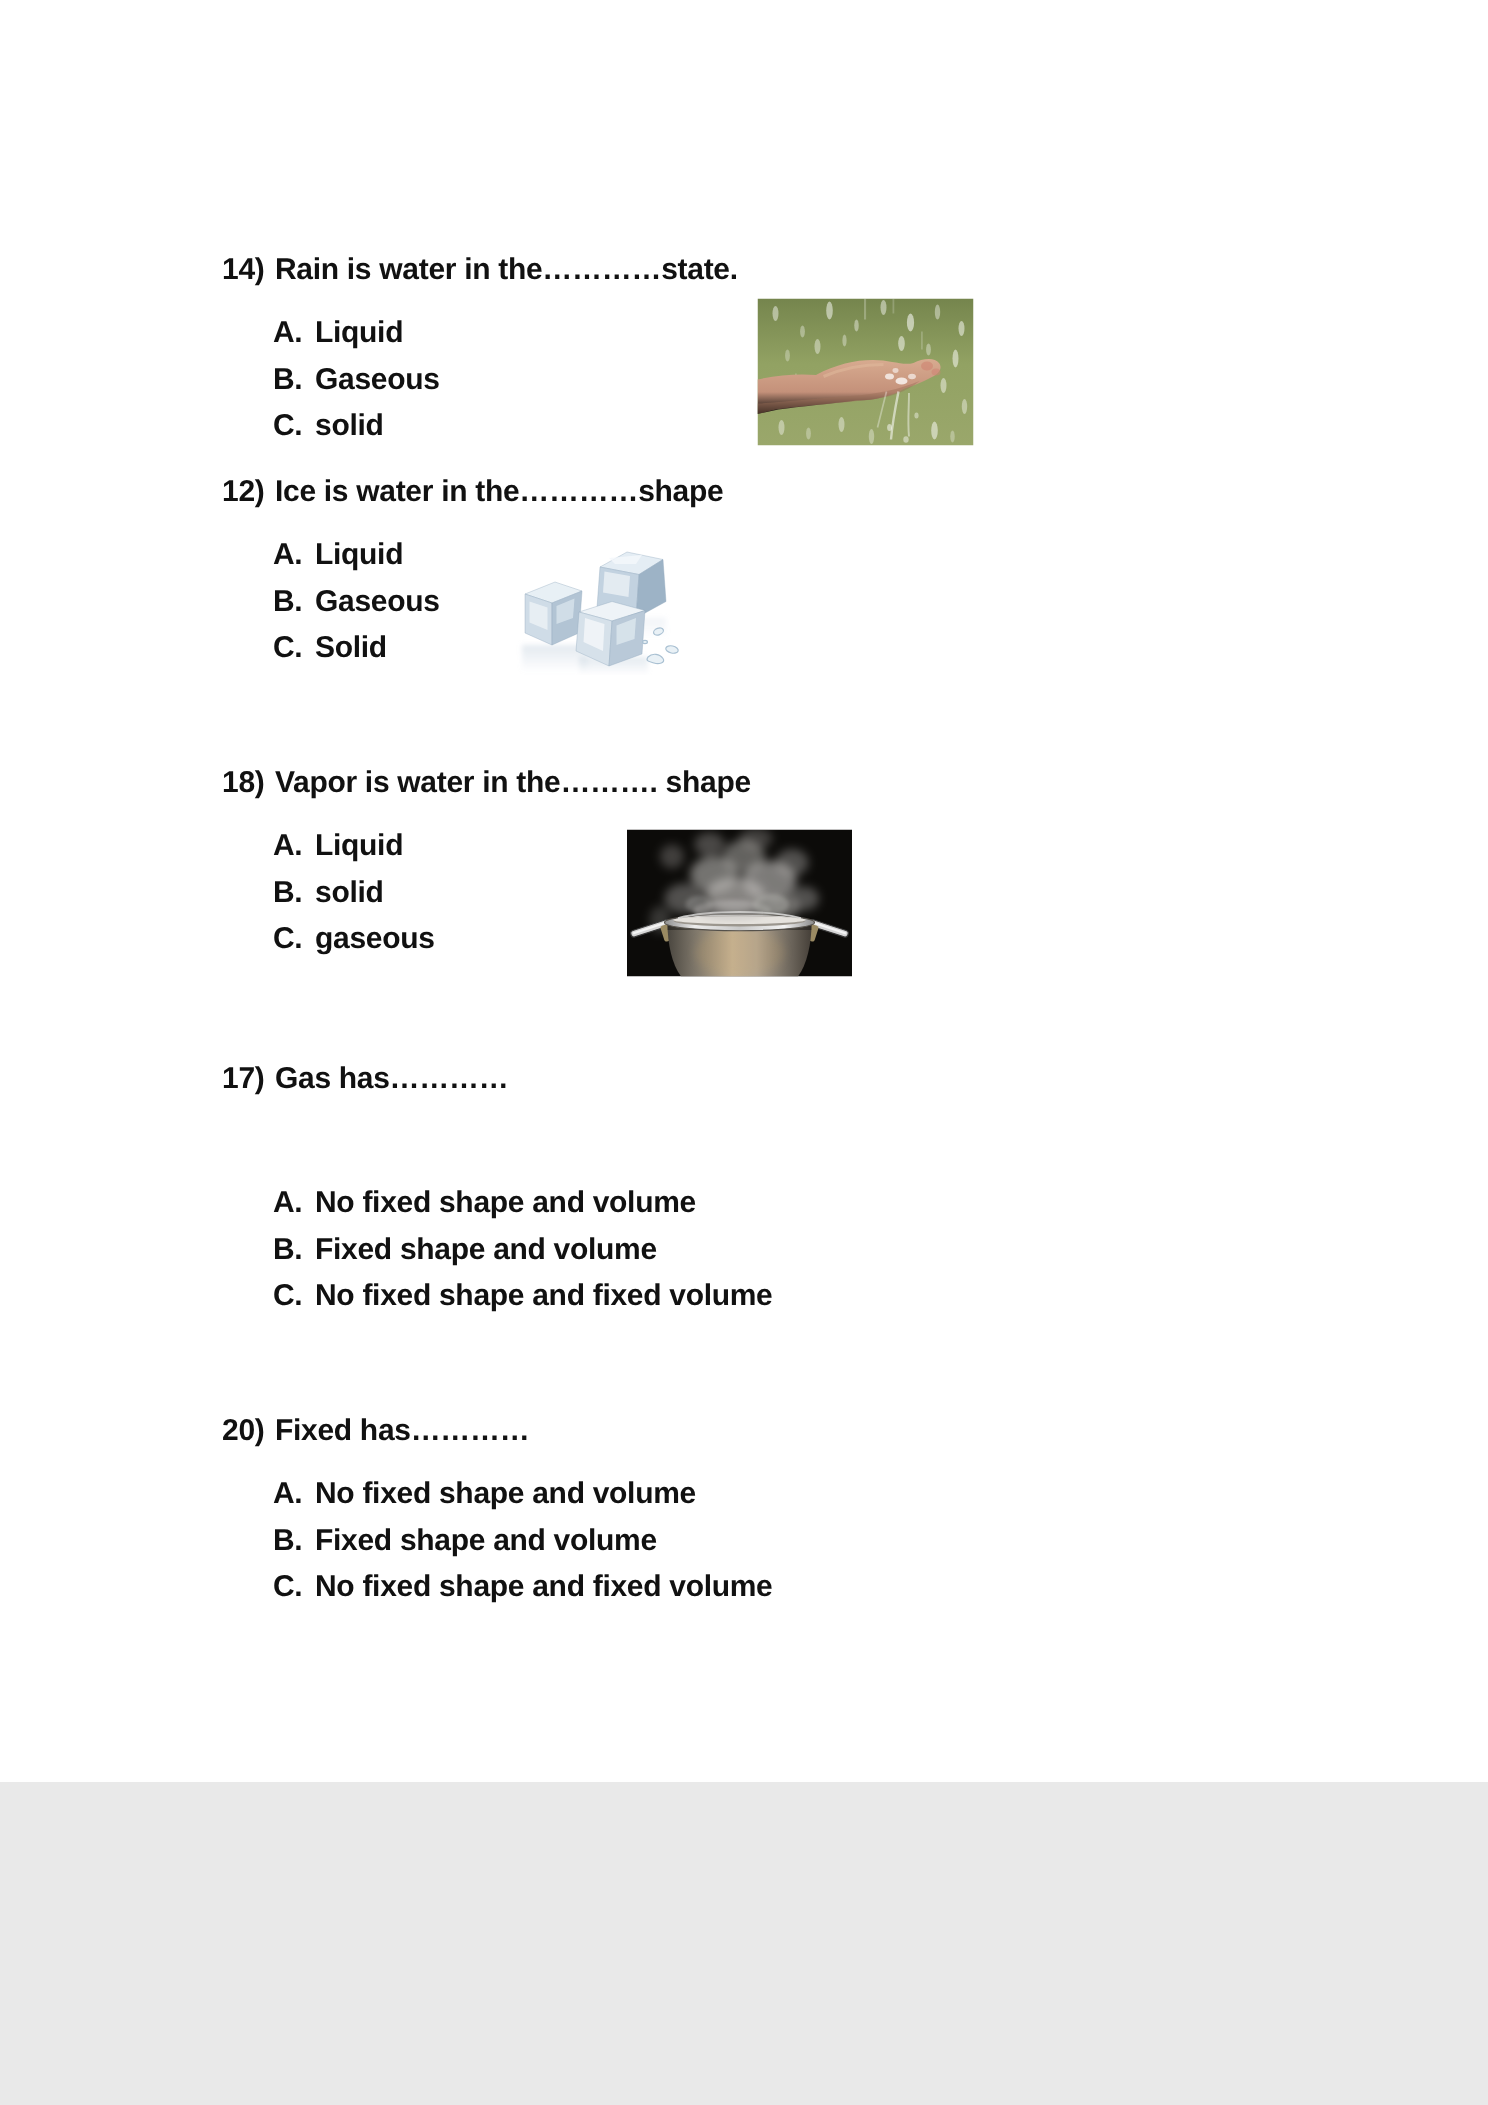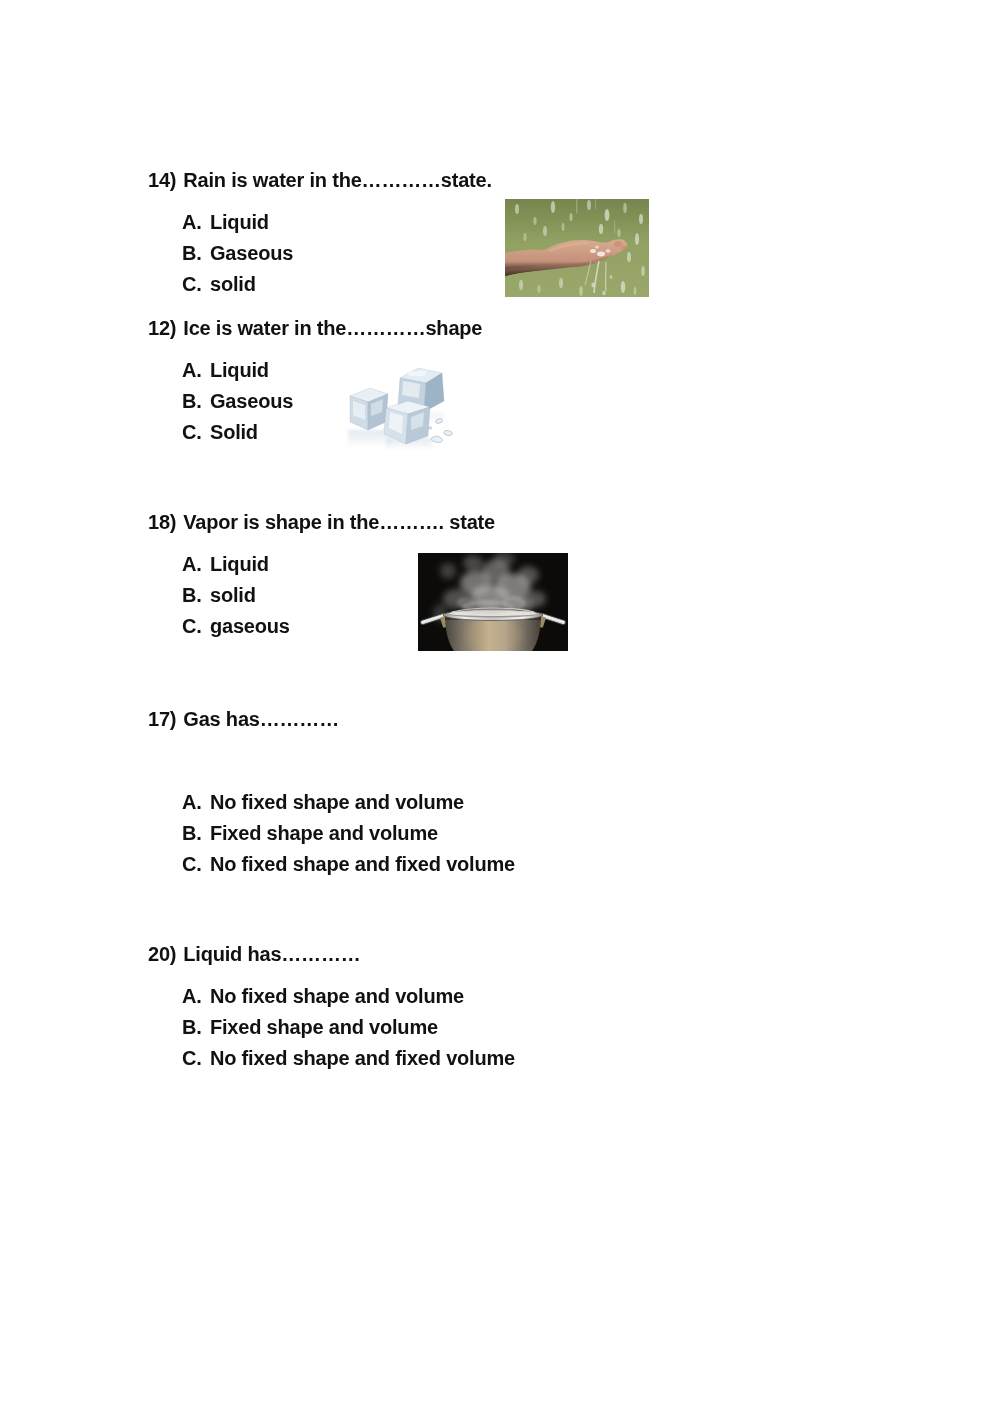--- a/index.html
+++ b/index.html
@@ -1,18 +1,18 @@
 <!DOCTYPE html>
 <html><head>
 <meta charset="utf-8">
 <style>
   html,body{margin:0;padding:0;background:#e9e9e9;}
   .page{
     position:relative;
-    width:992px;height:1403px;
+    width:992px;height:1188px;
     margin:0 auto;
     background:#ffffff;
     font-family:"Liberation Sans", sans-serif;
     color:#111111;
     overflow:hidden;
   }
   .q-title{
     position:absolute;
     left:148px;
     font-size:20px;
@@ -195,21 +195,21 @@
 
     <g fill="#e9f1f6" stroke="#a9c0d2" stroke-width="0.8">
       <ellipse cx="99" cy="57" rx="3.4" ry="2.2" transform="rotate(-20 99 57)"></ellipse>
       <ellipse cx="108" cy="69" rx="4.2" ry="2.4" transform="rotate(12 108 69)"></ellipse>
       <path d="M92,74 C95,71 100,72 102,75 C104,78 99,79 96,78 C93,77 90,77 92,74 Z"></path>
       <ellipse cx="90" cy="64" rx="1.6" ry="1.1"></ellipse>
     </g>
   </svg>
 
   <div class="q-title" style="top:509px;">
-    <span class="q-num">18)</span><span>Vapor is shape in the………. state</span>
+    <span class="q-num">18)</span><span>Vapor is water in the………. shape</span>
   </div>
   <div class="q-opts" style="top:549px;">
     <div class="opt-row">
       <span class="opt-letter">A.</span>
       <span>Liquid</span>
     </div>
     <div class="opt-row">
       <span class="opt-letter">B.</span>
       <span>solid</span>
     </div>
@@ -301,21 +301,21 @@
       <span class="opt-letter">B.</span>
       <span>Fixed shape and volume</span>
     </div>
     <div class="opt-row">
       <span class="opt-letter">C.</span>
       <span>No fixed shape and fixed volume</span>
     </div>
   </div>
 
   <div class="q-title" style="top:941px;">
-    <span class="q-num">20)</span><span>Liquid has…………</span>
+    <span class="q-num">20)</span><span>Fixed has…………</span>
   </div>
   <div class="q-opts" style="top:981px;">
     <div class="opt-row">
       <span class="opt-letter">A.</span>
       <span>No fixed shape and volume</span>
     </div>
     <div class="opt-row">
       <span class="opt-letter">B.</span>
       <span>Fixed shape and volume</span>
     </div>

